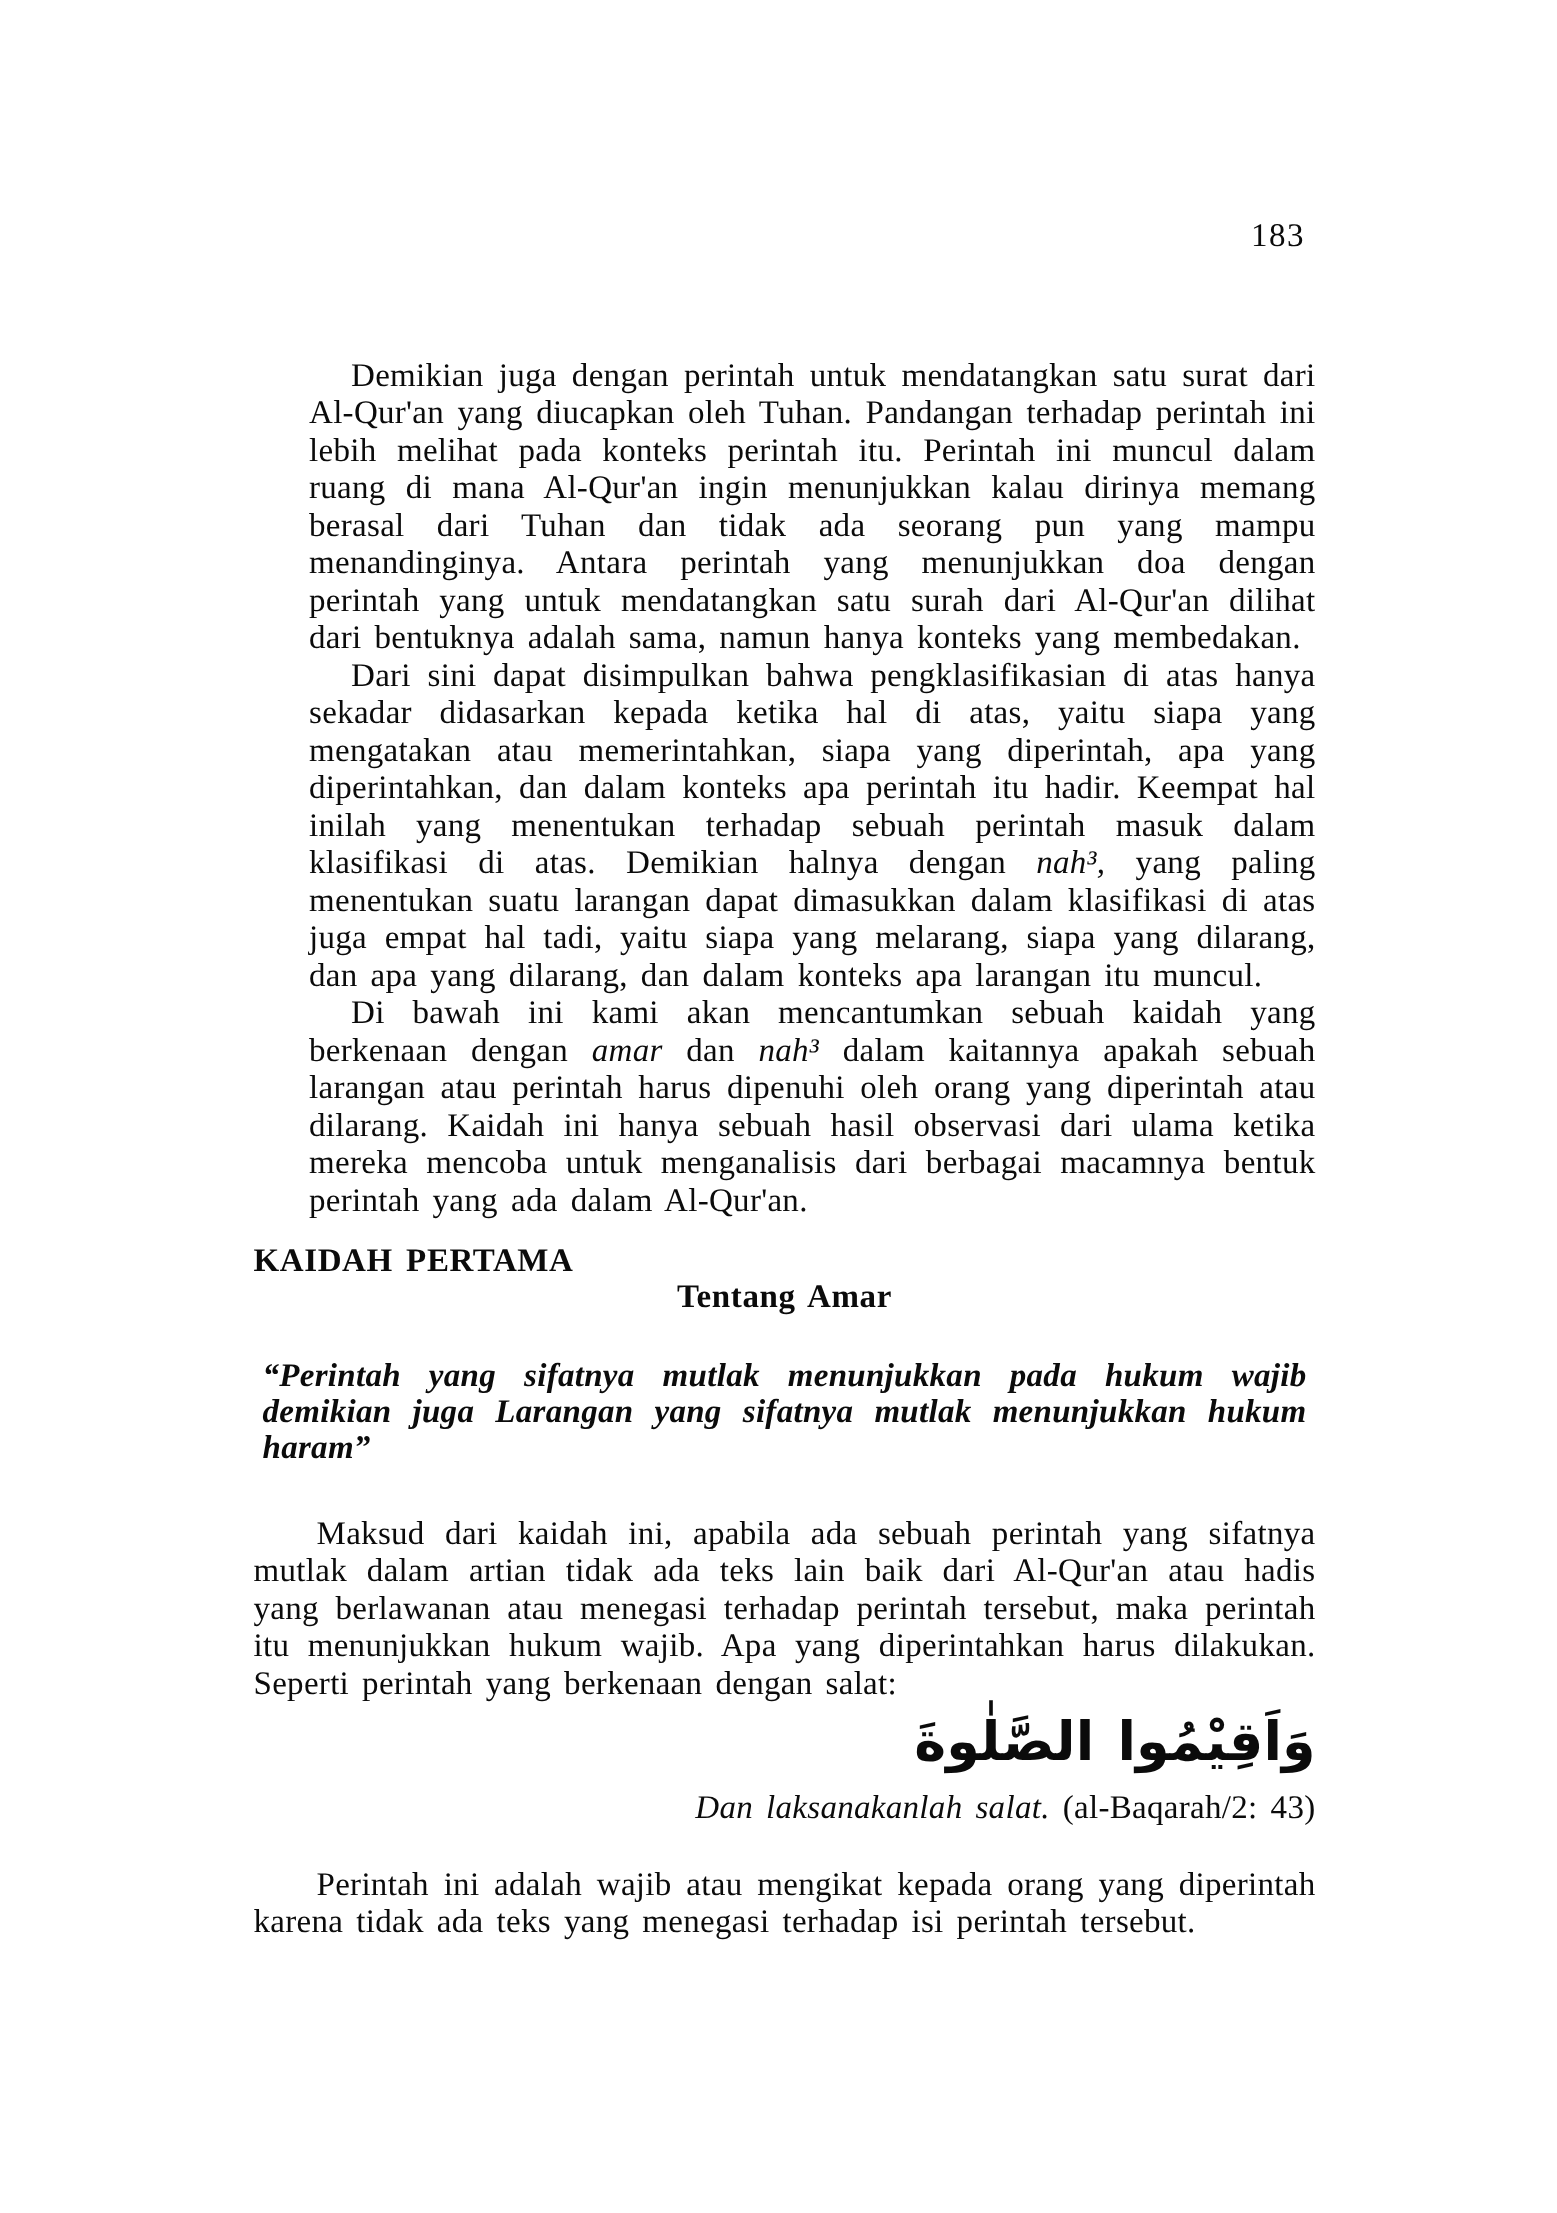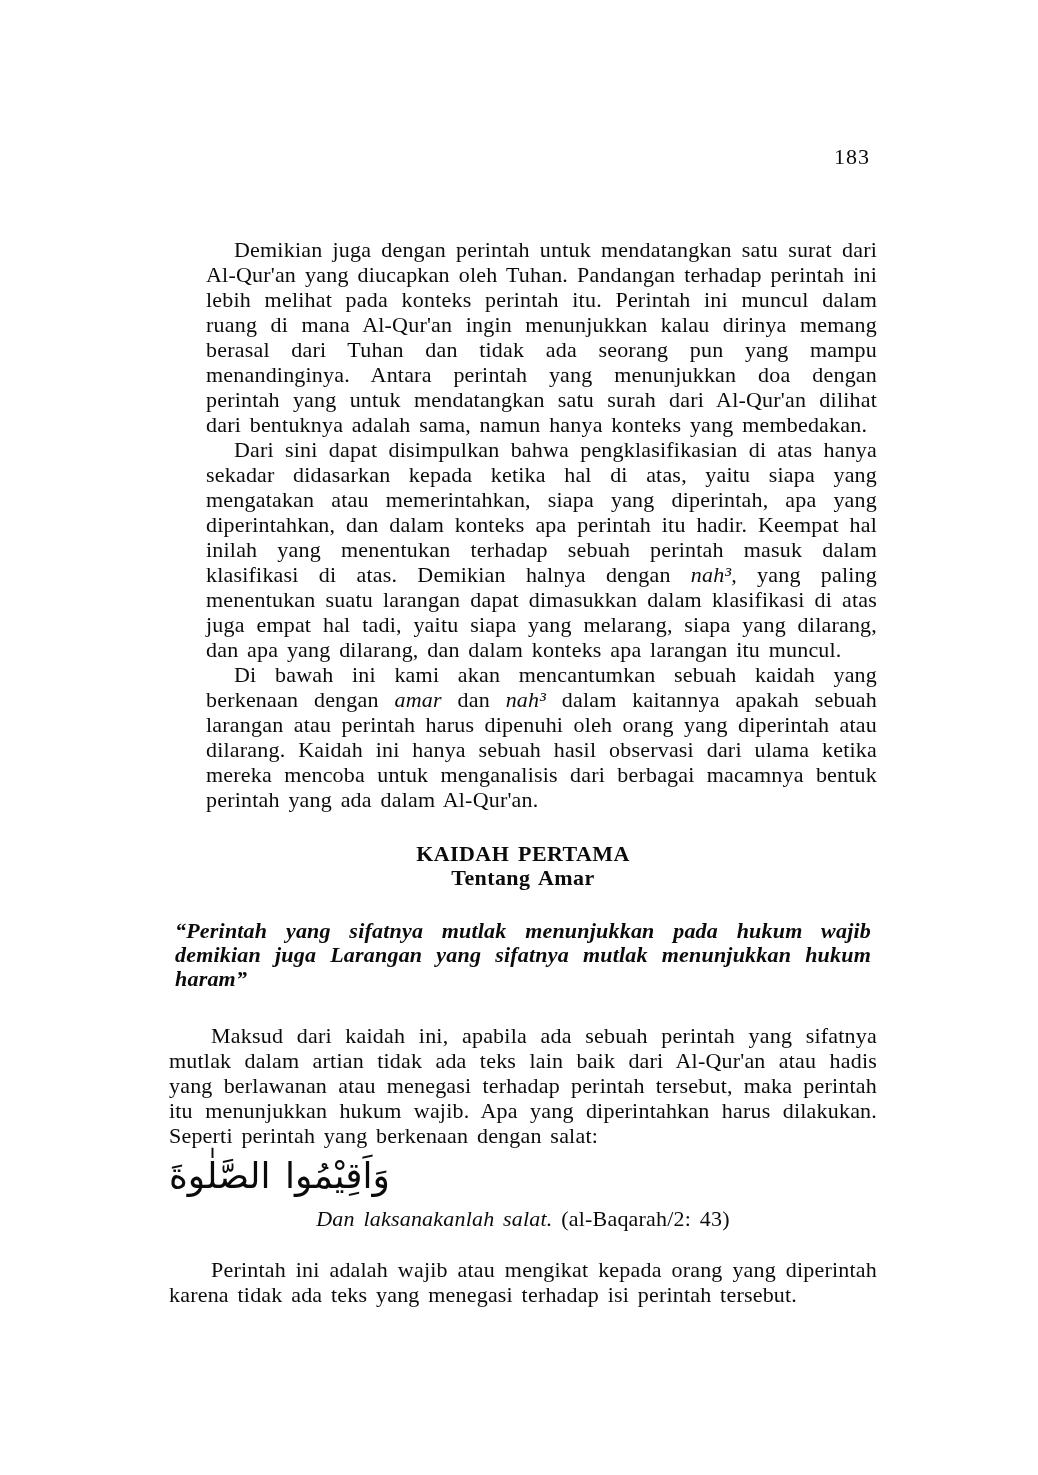--- a/index.html
+++ b/index.html
@@ -25,49 +25,49 @@
     font-size: 22px;
     line-height: 25px;
     text-align: justify;
     word-spacing: 3px;
     letter-spacing: 0.2px;
   }
   .upper { margin-left: 37px; width: 671px; }
   .para { margin: 0; text-indent: 28px; }
   .indent-lg { text-indent: 42px; }
   .heading {
-    margin: 30px 0 0 0;
+    margin: 16px 0 0 0;
     font-size: 22px; line-height: 24px;
-    font-weight: bold; text-align: center; text-indent: 0;
+    font-weight: bold; text-indent: 0;
     letter-spacing: 0.4px;
   }
   .subheading {
     margin: 0;
     font-size: 22px; line-height: 24px;
     font-weight: bold; text-align: center; text-indent: 0;
     letter-spacing: 0.4px;
     font-family: Liberation Serif, serif;
   }
   .quote {
     margin: 29px auto 0 auto;
     width: 696px;
     font-weight: bold; font-style: italic;
     text-indent: 0;
     font-size: 22px; line-height: 24px;
   }
   .lower { margin-top: 32px; }
   .arabic {
     font-family: "DejaVu Sans", sans-serif;
     font-size: 36px; line-height: 52px;
-    text-align: left; text-indent: 0;
+    text-align: right; text-indent: 0;
     direction: rtl;
     margin: 2px 0 0 0;
-    font-weight: normal;
+    font-weight: bold;
   }
-  .caption { margin: 4px 0 12px 0; text-indent: 0; text-align: center; }
+  .caption { margin: 4px 0 12px 0; text-indent: 0; text-align: right; }
   .last { margin-top: 26px; }
   .it { font-style: italic; }
 </style>
 </head>
 <body>
 
 <div class="sheet">
   <div class="pagenum">183</div>
 
   <main class="content">

